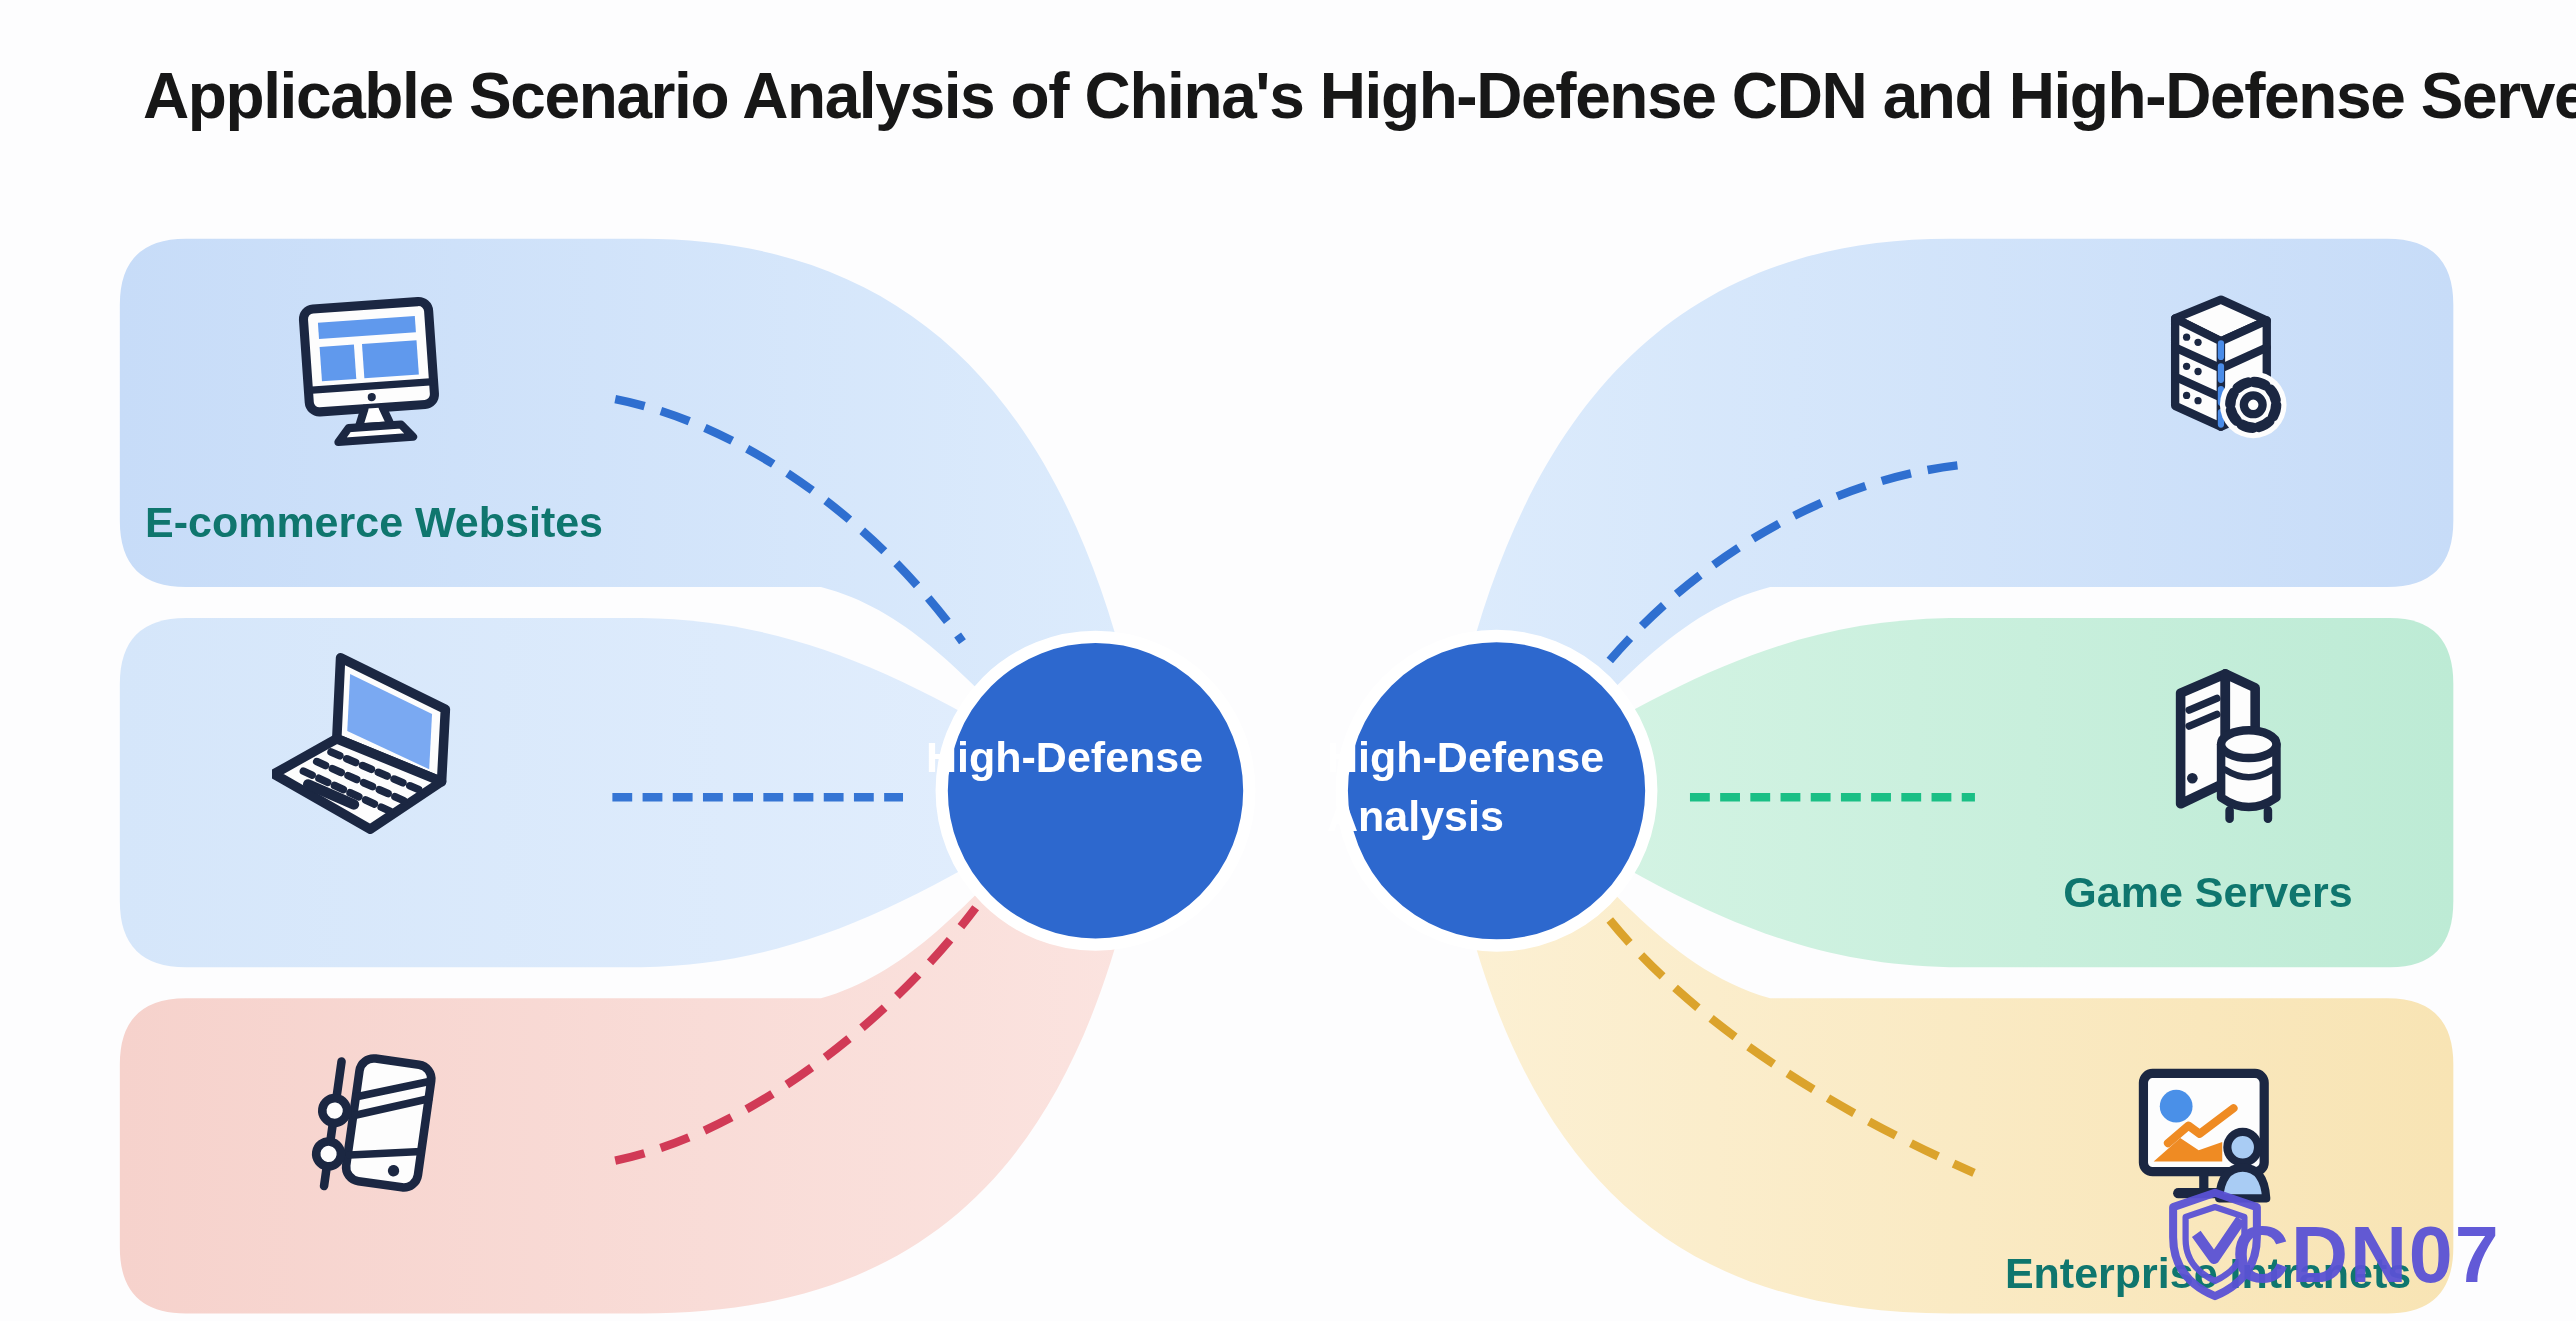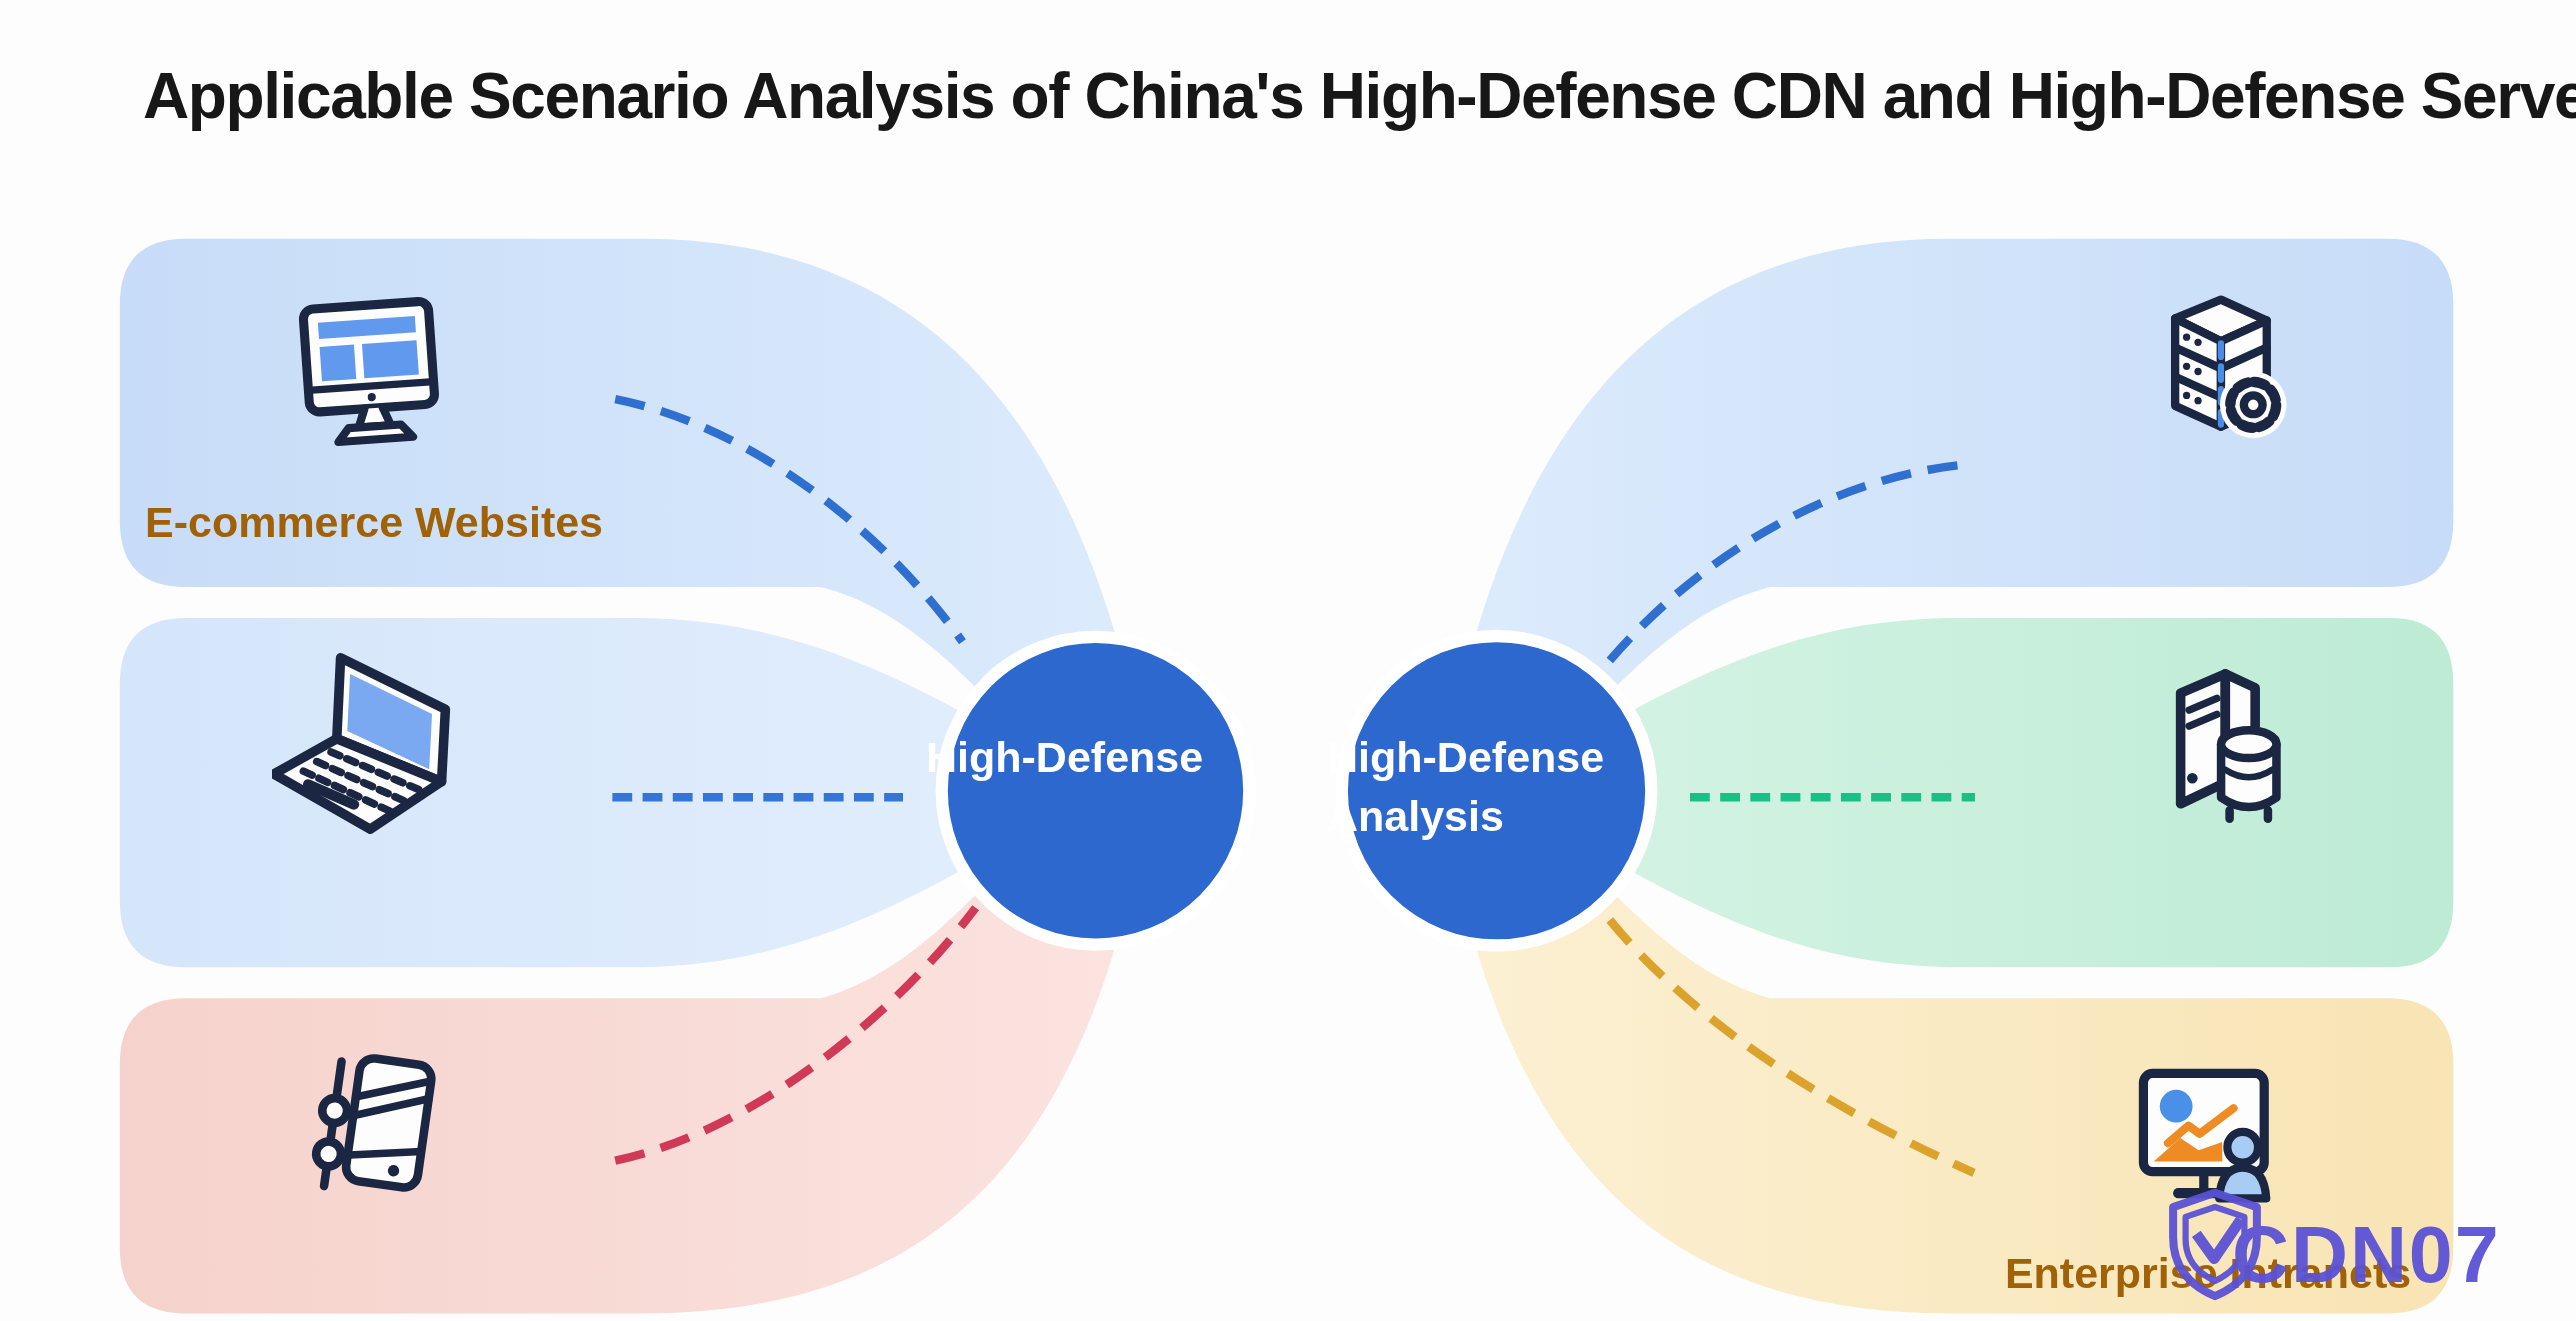--- a/index.html
+++ b/index.html
@@ -7,21 +7,21 @@
     position:relative;width:2576px;height:1322px;overflow:hidden;
     background:#fdfdfe;font-family:"Liberation Sans",sans-serif;
   }
   .layer{position:absolute;left:0;top:0;width:2576px;height:1322px;}
   .title{
     position:absolute;left:143px;top:59px;width:2378px;
     font-size:64px;font-weight:700;letter-spacing:-1.4px;color:#171717;white-space:nowrap;
   }
   .scenario-label{
     position:absolute;transform:translateX(-50%);
-    font-size:43px;font-weight:700;color:#a16207;white-space:nowrap;z-index:3;
+    font-size:43px;font-weight:700;color:#0f766e;white-space:nowrap;z-index:3;
   }
   .hub-label{
     position:absolute;width:340px;text-align:left;z-index:4;
     color:#ffffff;font-size:43px;font-weight:700;line-height:59px;
   }
   .icon{position:absolute;z-index:3;}
   .watermark{
     position:absolute;left:2166px;top:1187px;display:flex;align-items:flex-start;
     z-index:6;opacity:0.95;
   }
@@ -162,20 +162,21 @@
       <line x1="52" y1="137" x2="102" y2="137" stroke-width="10"></line>
       <circle cx="50" cy="52" r="16" fill="#4a90e8" stroke="none"></circle>
       <path d="M42 88 L62 71 L73 79 L106 54" fill="none" stroke="#ef8b23" stroke-width="8"></path>
       <path d="M28 106 L54 83 L72 95 L95 87 L95 106 Z" fill="#ef8b23" stroke="none"></path>
       <circle cx="115" cy="92" r="15" fill="#a9ccf4" stroke-width="8"></circle>
       <path d="M92 142 q2 -30 23 -30 q21 0 23 30 Z" fill="#a9ccf4" stroke-width="8"></path>
     </g>
   </svg>
 
   <div class="scenario-label" style="left:374px;top:498px">E-commerce Websites</div>
+  <div class="scenario-label" style="left:2208px;top:868px">Game Servers</div>
   <div class="scenario-label" style="left:2208px;top:1249px">Enterprise Intranets</div>
 
   <div class="hub-label" style="left:926px;top:728px">
     <div>High-Defense</div>
   </div>
   <div class="hub-label" style="left:1327px;top:728px">
     <div>High-Defense</div>
     <div>Analysis</div>
   </div>
 

